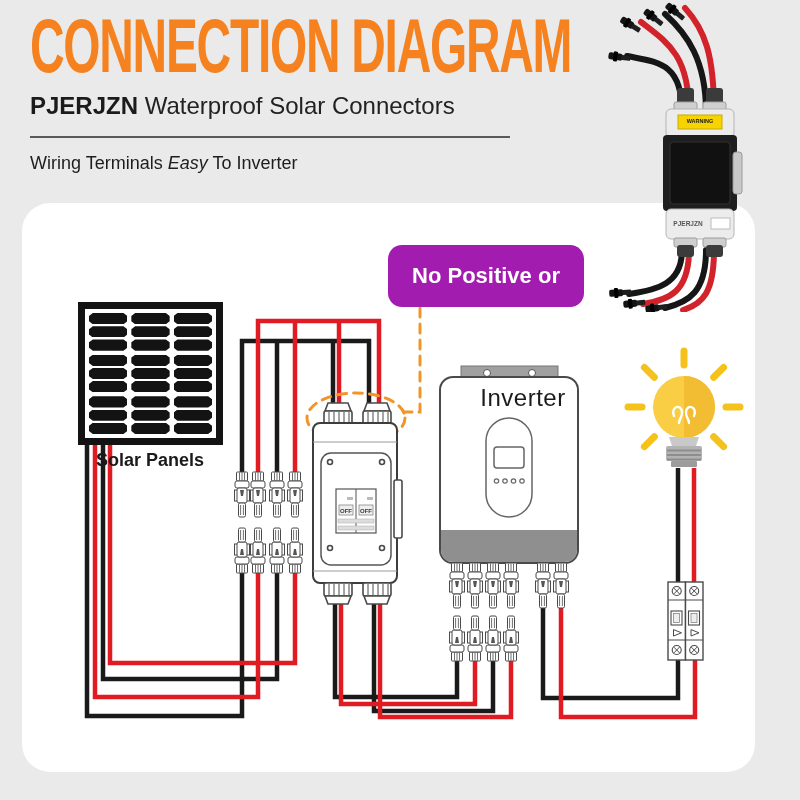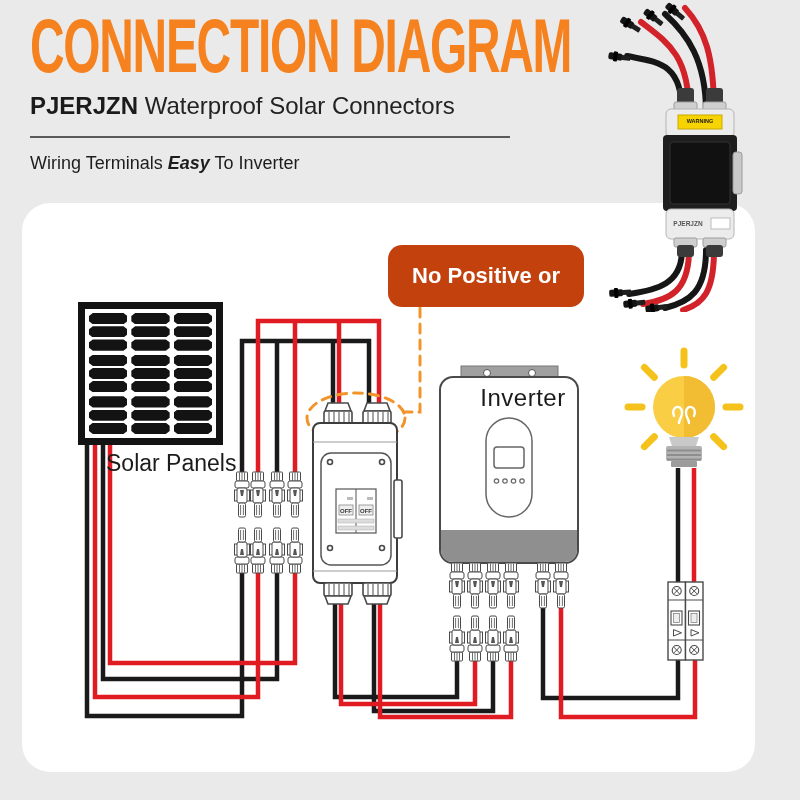--- a/index.html
+++ b/index.html
@@ -16,42 +16,42 @@
     font-size:76px;font-weight:800;color:#F5821F;
     transform:scaleX(0.63);transform-origin:left top;
     letter-spacing:-2px;white-space:nowrap;line-height:1.0;
     z-index:4;
   }
   .subtitle-row{left:30px;top:92px;font-size:24px;z-index:4;white-space:nowrap;}
   .brand{font-weight:800;letter-spacing:0px;}
   .subtitle{font-weight:400;color:#222;}
   .divider{left:30px;top:136px;width:480px;height:2px;background:#5a5a5a;z-index:4;}
   .tagline{left:30px;top:153px;font-size:18px;color:#1d1d1d;z-index:4;white-space:nowrap;}
-  .tagline em{font-weight:700;font-style:italic;}
+  .tagline em{font-weight:400;font-style:italic;}
   
   .card{
     left:22px;top:203px;width:733px;height:569px;background:#FFFFFF;
     border-radius:28px;z-index:1;
   }
   
   .callout{
-    left:388px;top:245px;width:196px;height:62px;background:#c2410c;
+    left:388px;top:245px;width:196px;height:62px;background:#a21caf;
     border-radius:14px;z-index:5;display:flex;flex-direction:column;
     align-items:center;justify-content:center;
     color:#fff;font-size:22px;font-weight:800;line-height:1.18;text-align:center;
   }
   
   .solar-panel{
     left:78px;top:302px;width:145px;height:143px;box-sizing:border-box;
     border:7px solid #131313;background:#fff;z-index:3;
   }
   .sp-grid{position:absolute;inset:4px;display:grid;grid-template-columns:repeat(3,1fr);gap:4px;}
   .sp-cell{display:flex;flex-direction:column;gap:2px;}
   .sp-bar{flex:1;background:#131313;clip-path:polygon(10% 0,90% 0,100% 26%,100% 74%,90% 100%,10% 100%,0 74%,0 26%);}
-  .solar-label{left:106px;top:450px;font-size:23px;font-weight:400;z-index:4;white-space:nowrap;}
+  .solar-label{left:96px;top:450px;font-size:18px;font-weight:700;z-index:4;white-space:nowrap;}
   .inverter-label{left:440px;top:384px;width:166px;text-align:center;
     font-size:24px;font-weight:500;letter-spacing:0.5px;z-index:4;}
   
   .diagram-svg{left:0;top:0;z-index:2;pointer-events:none;}
   .photo-svg{left:585px;top:0;z-index:3;pointer-events:none;}
   .wire-b{stroke:#1A1A1A;stroke-width:4.5;fill:none;}
   .wire-r{stroke:#E01B22;stroke-width:4.5;fill:none;}
   .ln{stroke:#4a4a4a;stroke-width:1.6;fill:#fff;}
   .lnthin{stroke:#4a4a4a;stroke-width:1;fill:none;}
   .mc4f{fill:#fff;stroke:#4a4a4a;stroke-width:1;}

